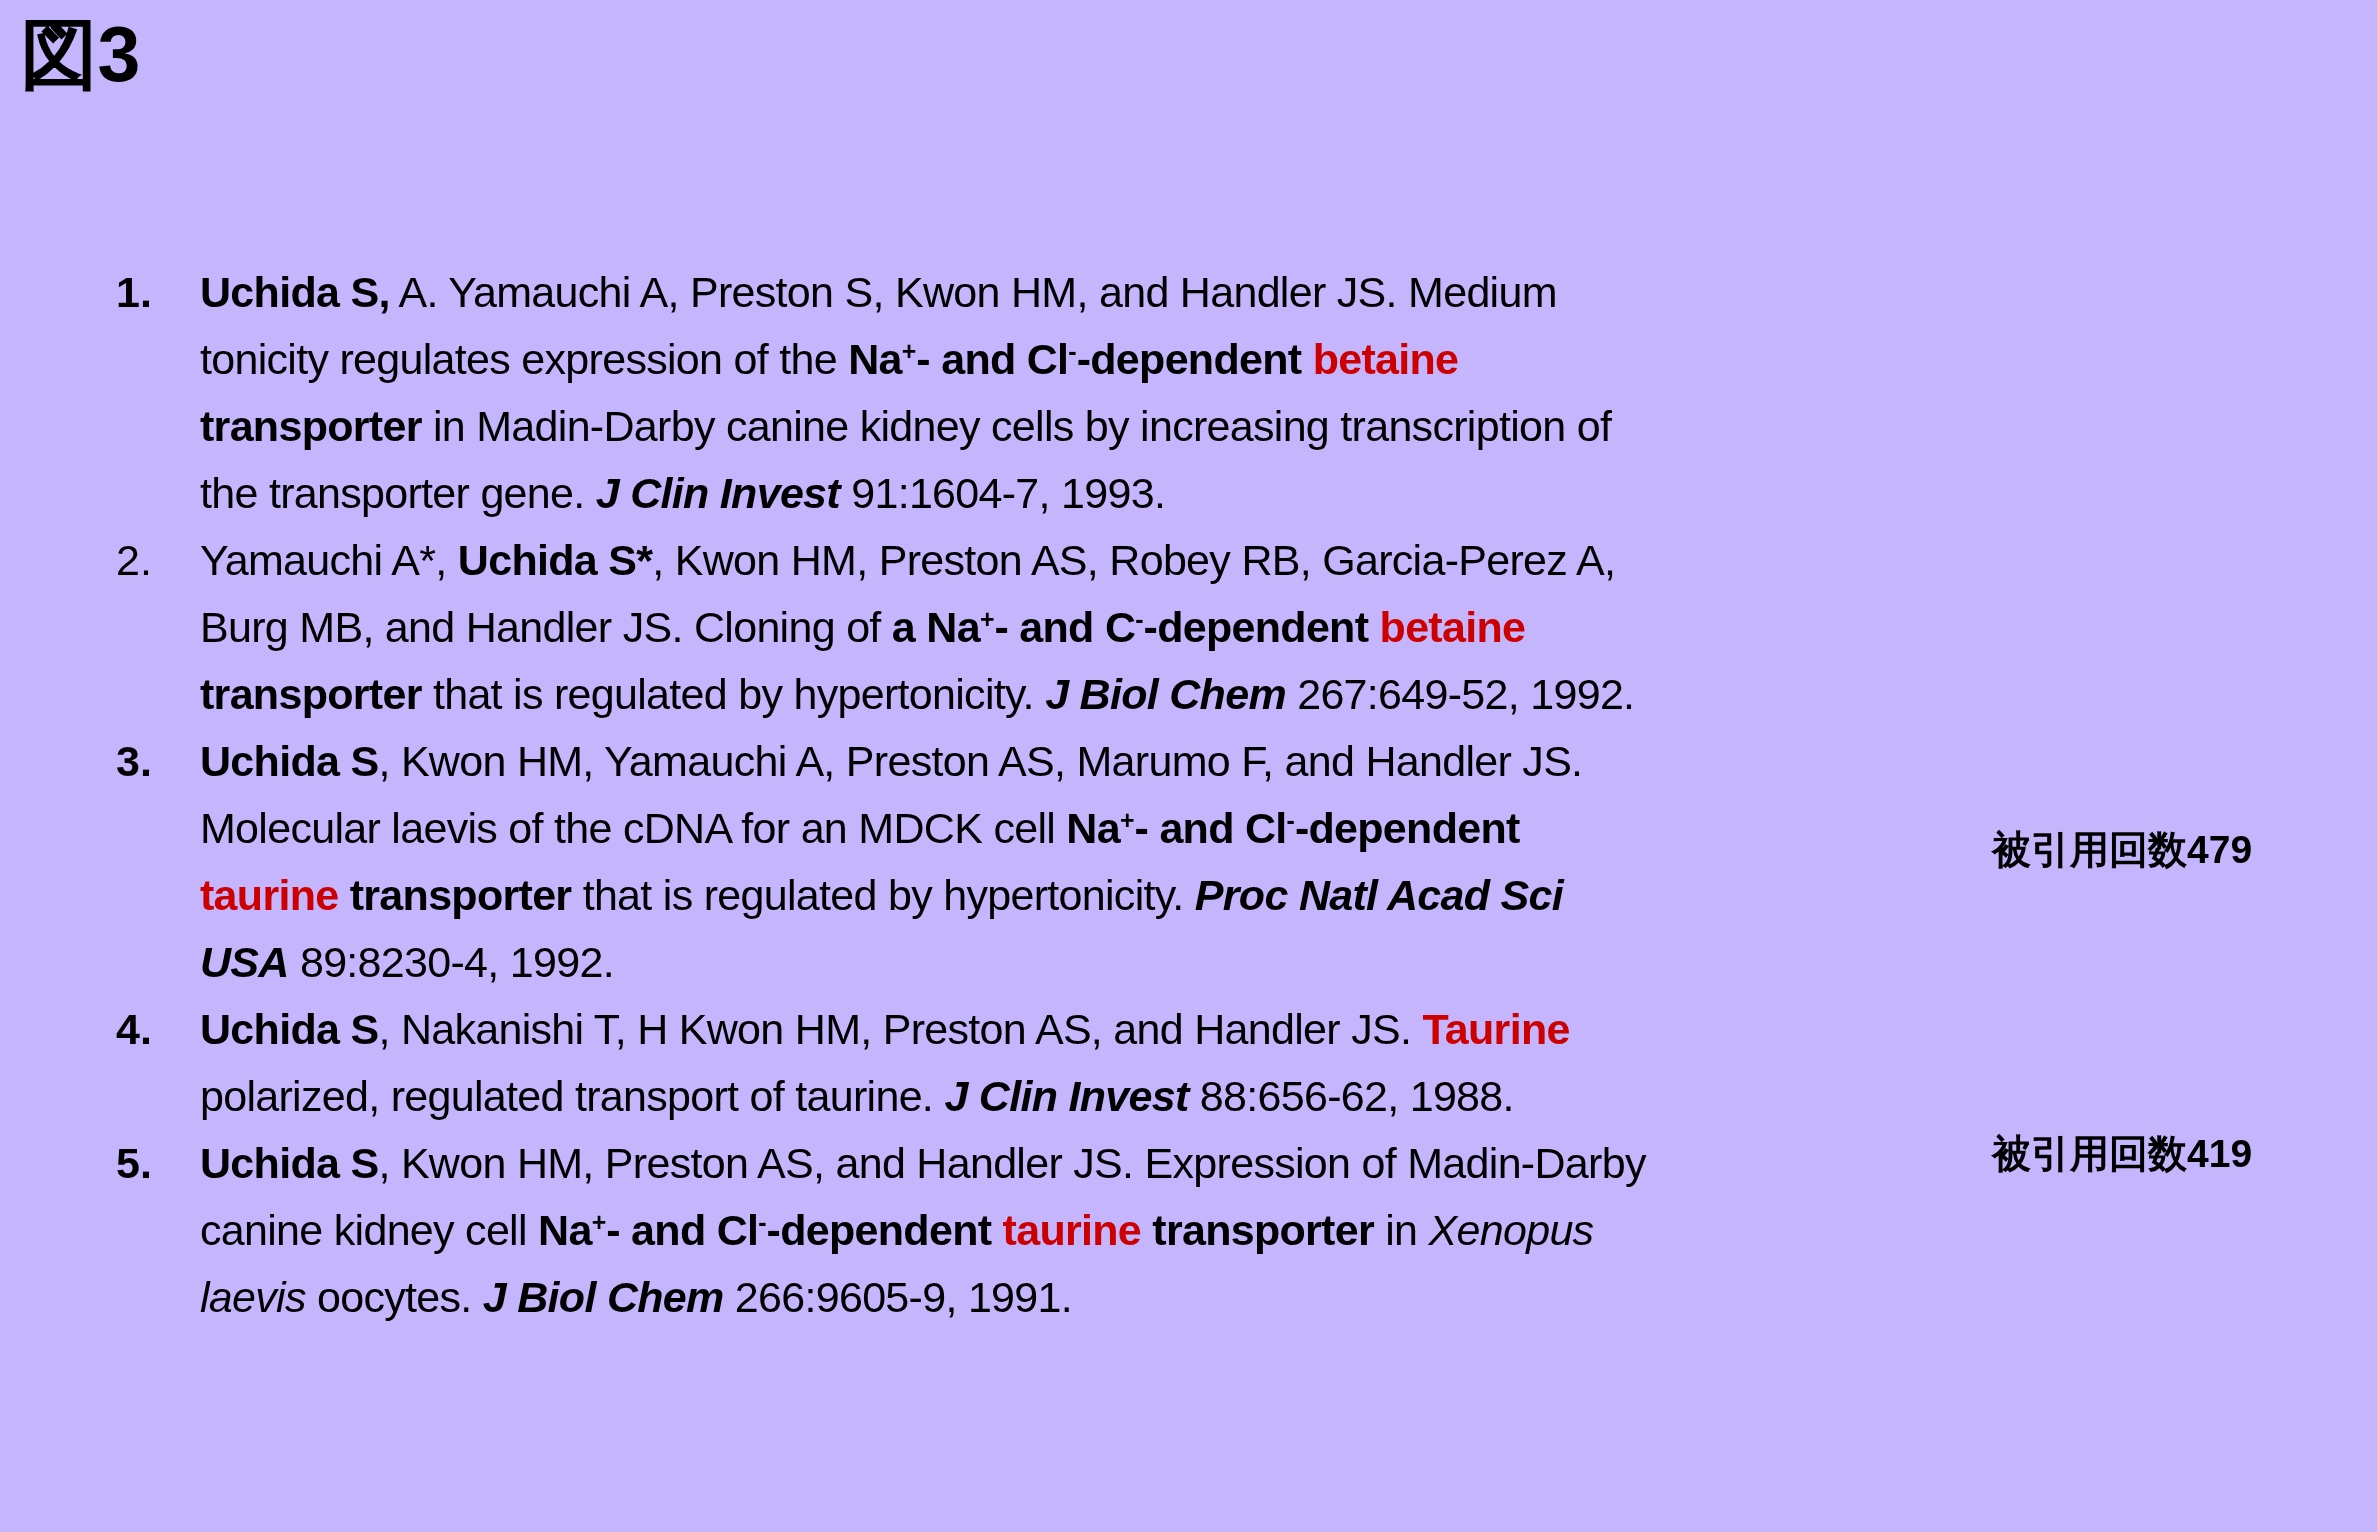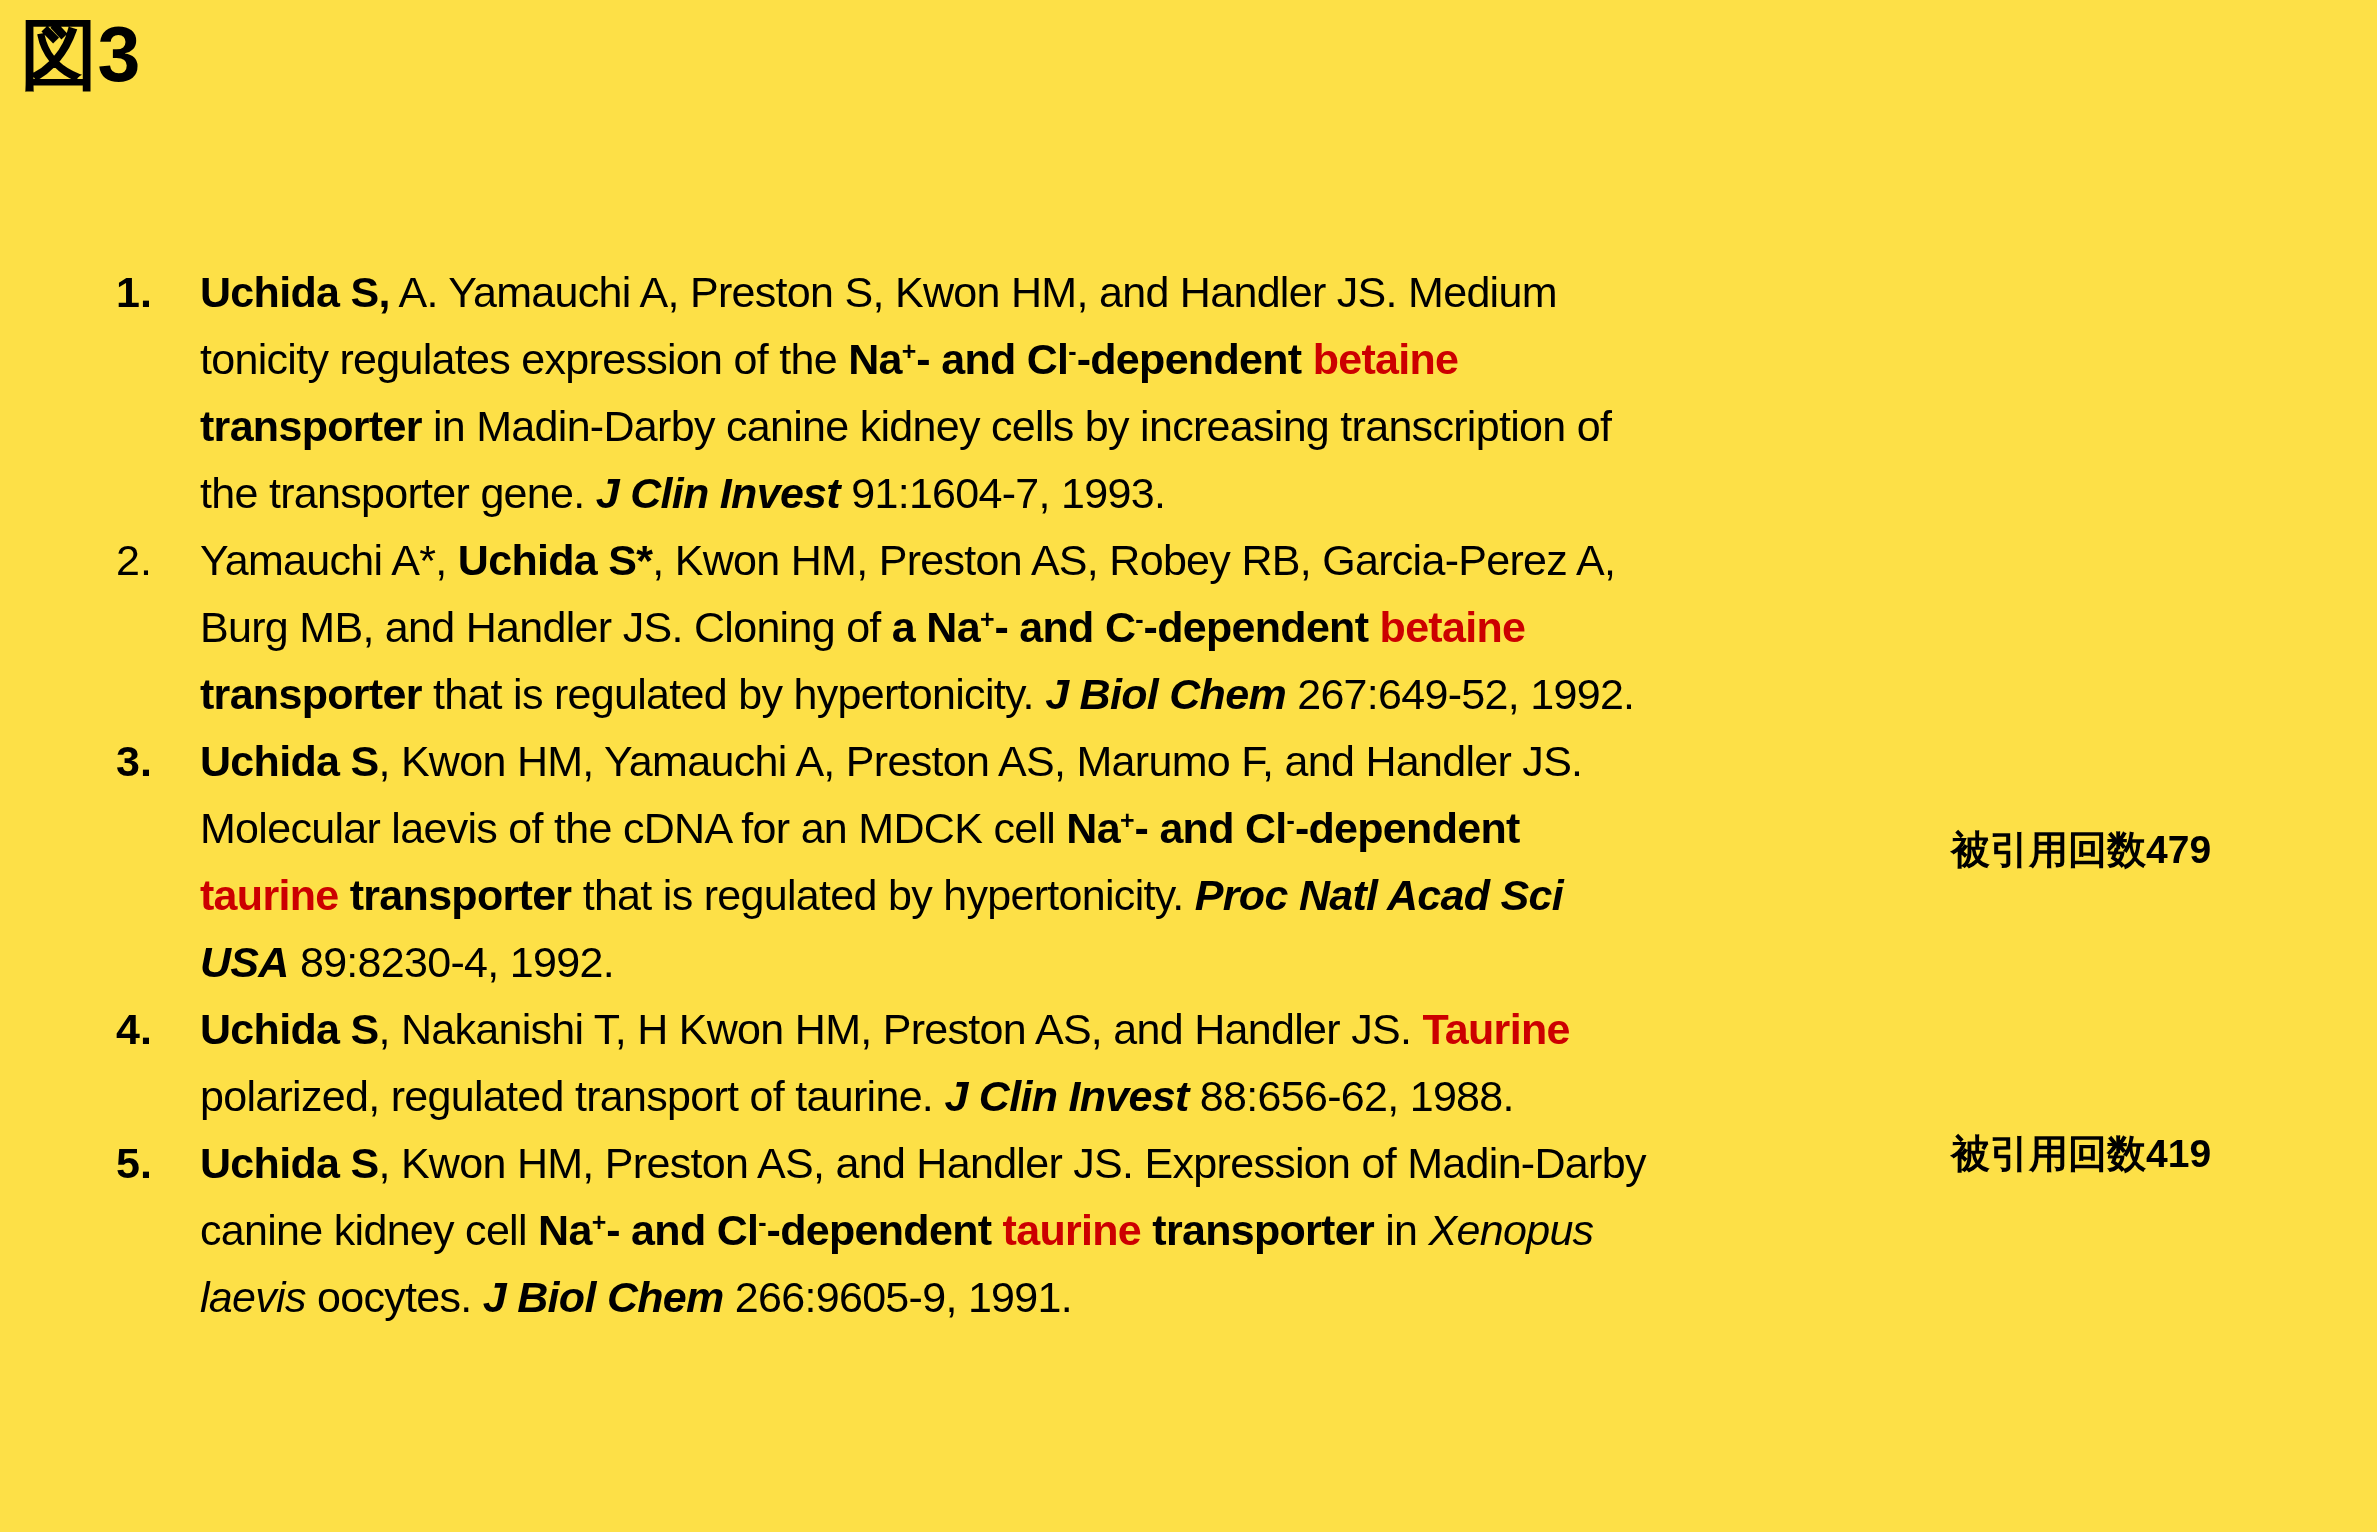--- a/index.html
+++ b/index.html
@@ -1,20 +1,20 @@
 <!DOCTYPE html>
 <html style="--red: #cc0000; --ink: #000000;font-size:11px"><head>
 <meta charset="utf-8">
 <style>
   :root { --red: #cc0000; --ink: #000000; }
   html,body { margin:0; padding:0; background:#ffffff; }
   .page {
     position:relative;
     width:2377px; height:1532px;
-    background:#fde047;
+    background:#c4b5fd;
     font-family:"Liberation Sans", sans-serif;
     color:var(--ink);
     overflow:hidden;
   }
   .title {
     position:absolute; left:20.6px; top:4.1px;
     font-size:77px; font-weight:700;
     letter-spacing:0px;
   }
   .refs {
@@ -34,21 +34,21 @@
   .s-b  { font-weight:700; }
   .s-rb { font-weight:700; color:var(--red); }
   .s-i  { font-style:italic; }
   .s-bi { font-weight:700; font-style:italic; }
   .s-bsup {
     font-weight:700; font-size:0.58em;
     position:relative; top:-0.55em;
     letter-spacing:0;
   }
   .citation {
-    position:absolute; left:1951px;
+    position:absolute; left:1992px;
     font-size:39px; font-weight:700;
     white-space:nowrap;
   }
   .citation.first  { top:823px; }
   .citation.second { top:1127px; }
 </style>
 </head>
 <body>
 
 <div class="page">

